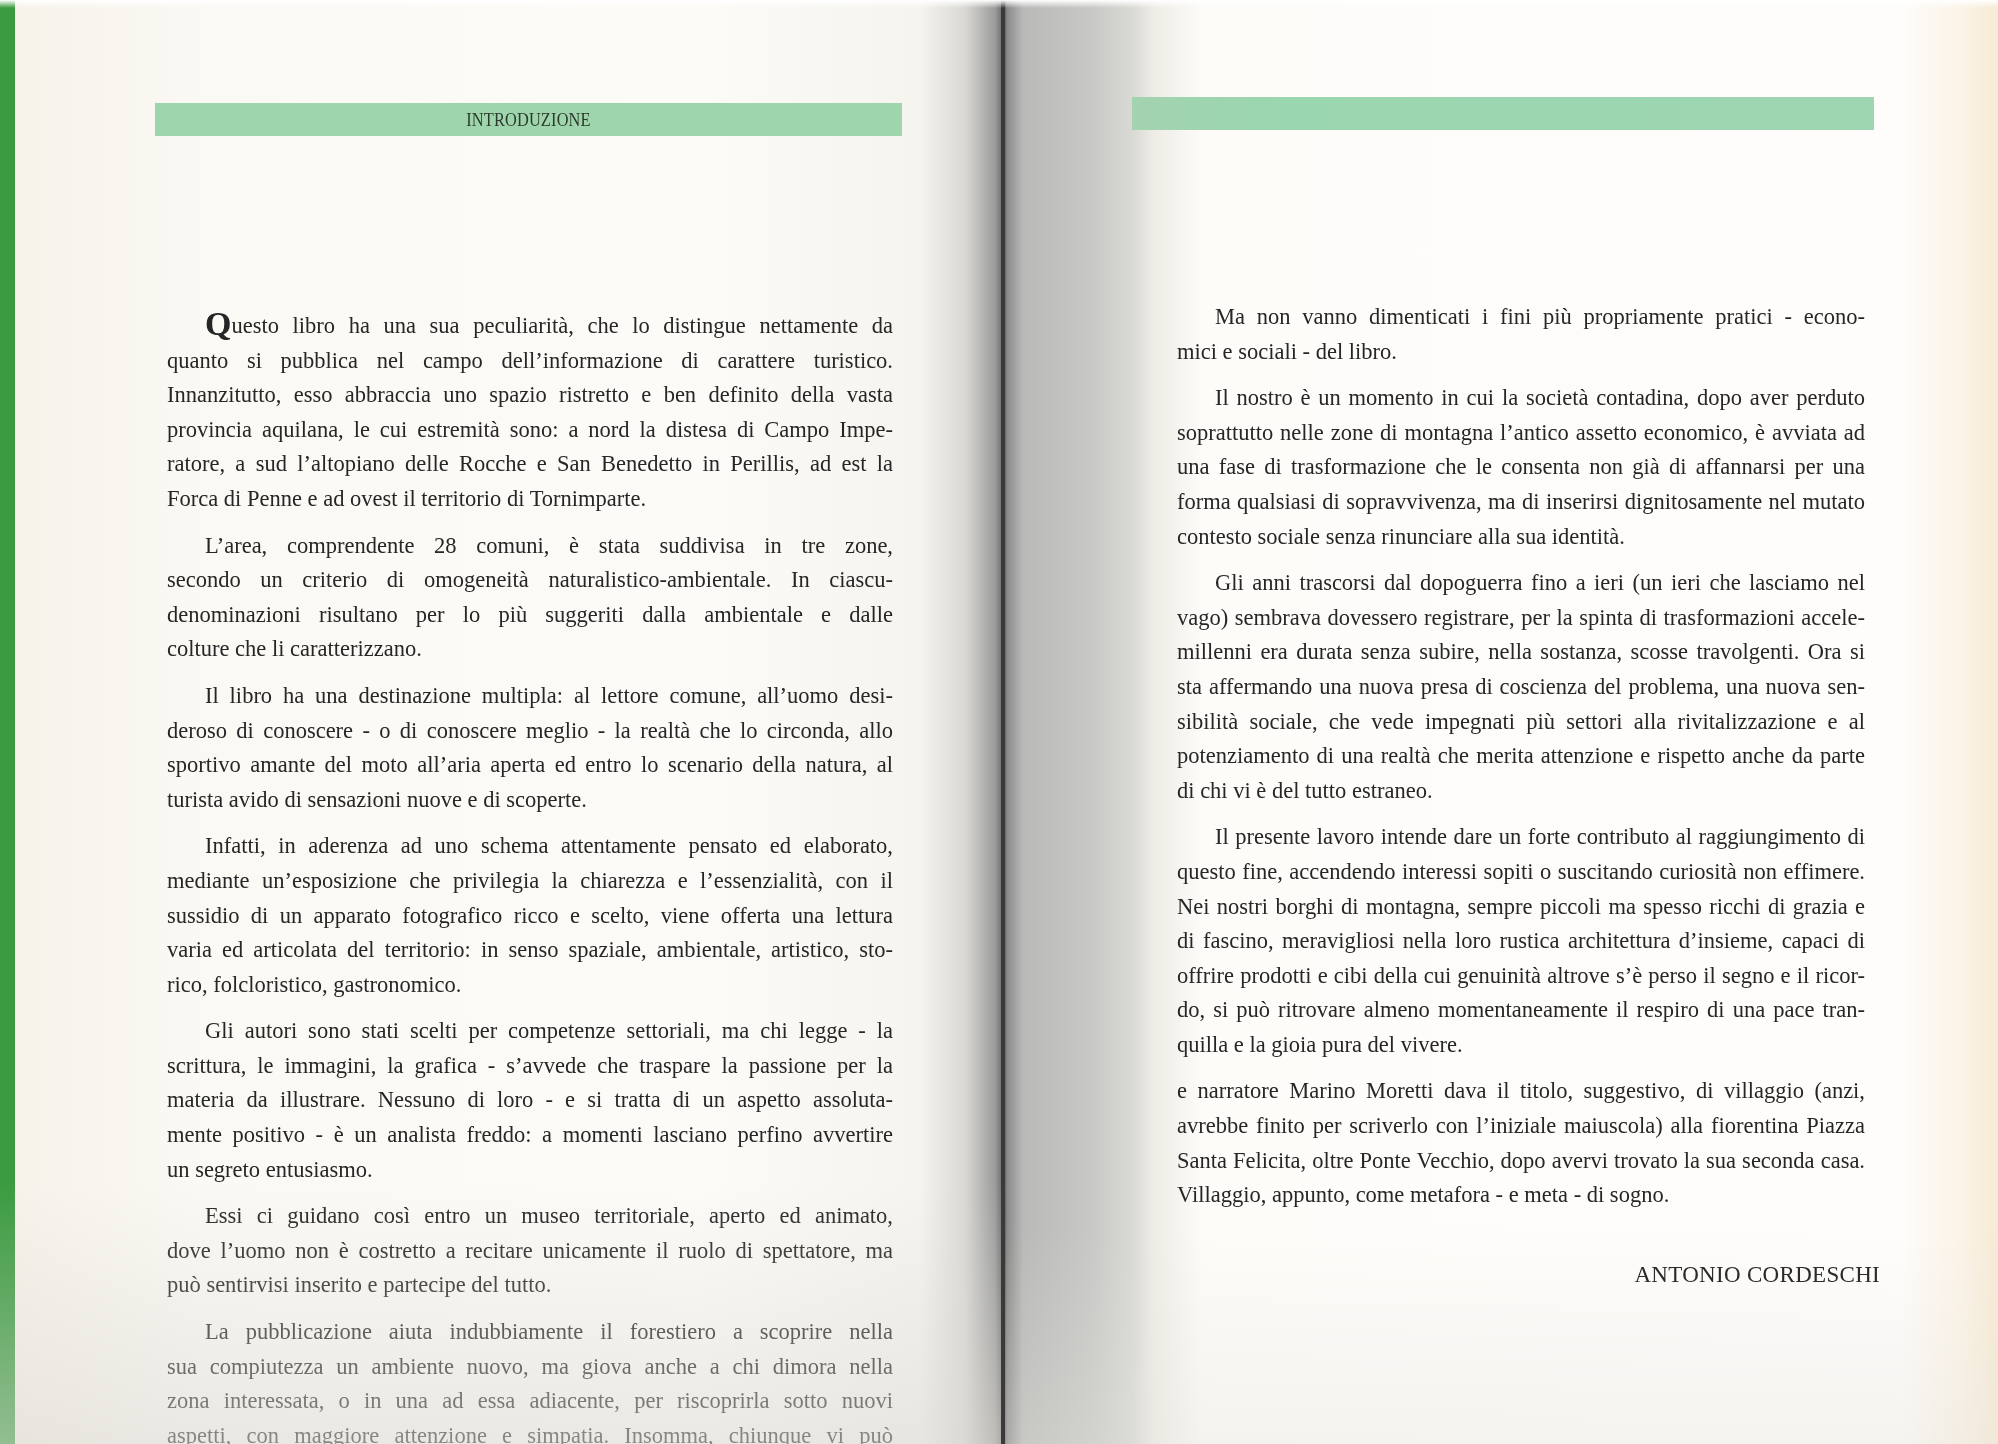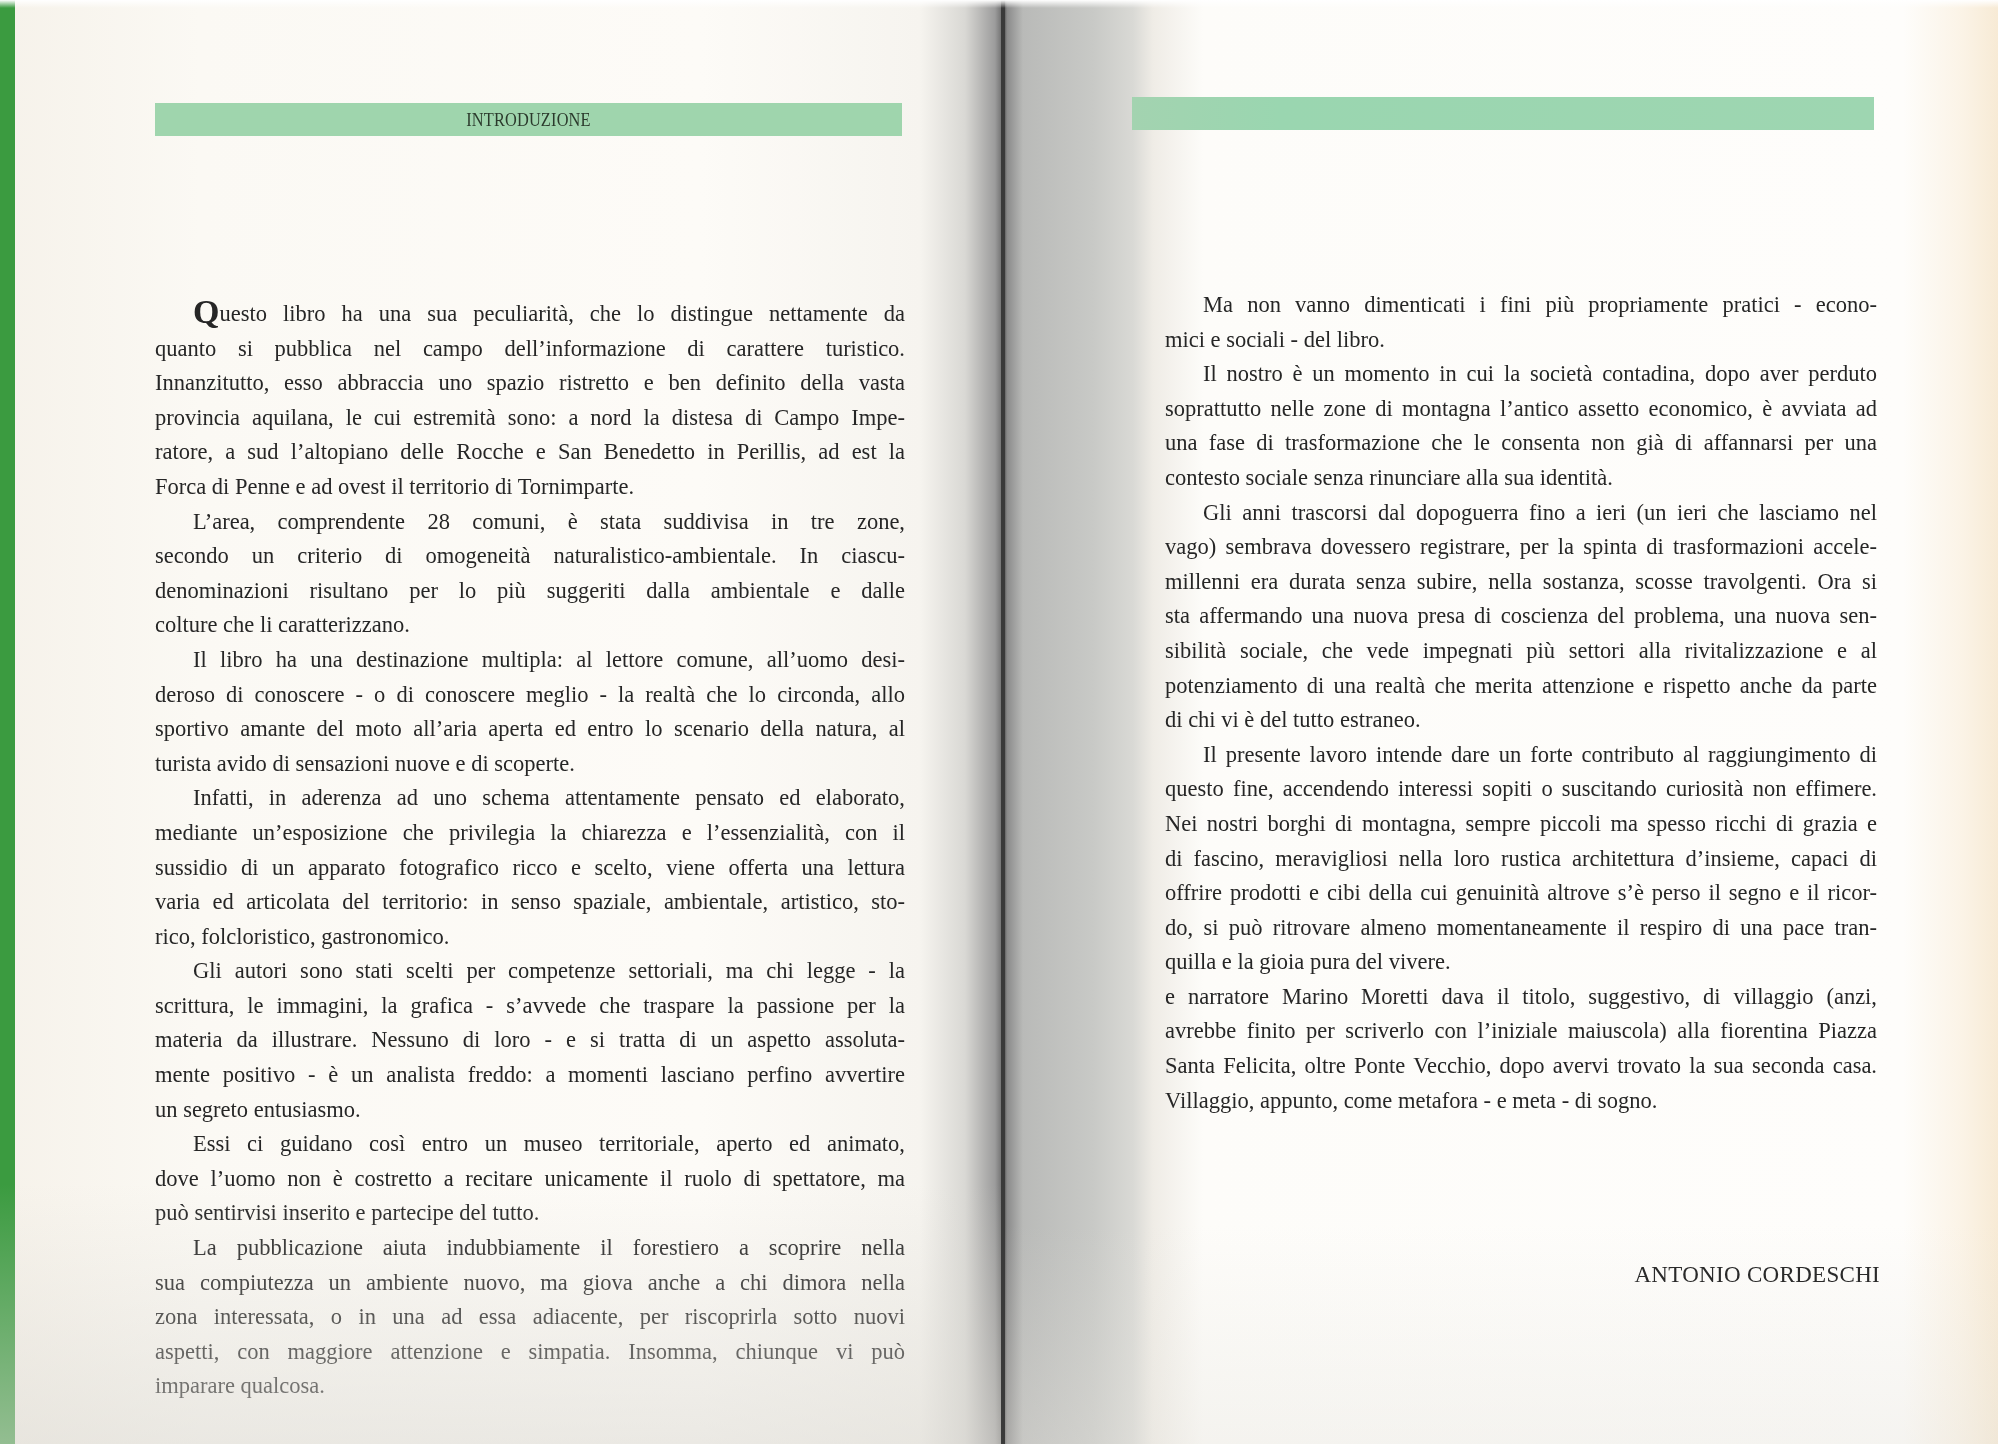--- a/index.html
+++ b/index.html
@@ -56,21 +56,21 @@
   }
   .text-col .line {
     display: block; white-space: nowrap;
     text-align: justify; text-align-last: justify;
     transform-origin: left center;
   }
   .text-col .line.last { text-align-last: left; }
   .text-col .line.indent { padding-left: 38px; }
   .col-left { left: 155px; top: 295px; width: 750px; }
   .col-right { left: 1165px; top: 288px; width: 712px; }
-  .para { margin: 0; }
+  .para { margin: 12px; }
   .para + .para { margin-top: 0; }
   .dropcap {
     font-size: 34px; font-weight: bold; line-height: 1; vertical-align: -2px;
   }
   .signature {
     position: absolute; right: 118px; top: 1262px;
     font-size: 23px; color: #2a2a2a; letter-spacing: 0.3px;
   }
   .spine-line {
     position: absolute; left: 1001px; top: 0; width: 4px; height: 1444px;
@@ -146,20 +146,21 @@
 
   <div class="text-col col-right" id="col-right">
       <div class="para">
         <span class="line indent" style="display: block;">Ma non vanno dimenticati i fini più propriamente pratici - econo-</span>
         <span class="line last" style="display: block;">mici e sociali - del libro.</span>
       </div>
       <div class="para">
         <span class="line indent" style="display: block;">Il nostro è un momento in cui la società contadina, dopo aver perduto</span>
         <span class="line" style="display: block;">soprattutto nelle zone di montagna l’antico assetto economico, è avviata ad</span>
         <span class="line" style="display: block;">una fase di trasformazione che le consenta non già di affannarsi per una</span>
+        <span class="line" style="display: block;">forma qualsiasi di sopravvivenza, ma di inserirsi dignitosamente nel mutato</span>
         <span class="line last" style="display: block;">contesto sociale senza rinunciare alla sua identità.</span>
       </div>
       <div class="para">
         <span class="line indent" style="display: block;">Gli anni trascorsi dal dopoguerra fino a ieri (un ieri che lasciamo nel</span>
         <span class="line" style="display: block;">vago) sembrava dovessero registrare, per la spinta di trasformazioni accele-</span>
         <span class="line" style="display: block;">millenni era durata senza subire, nella sostanza, scosse travolgenti. Ora si</span>
         <span class="line" style="display: block;">sta affermando una nuova presa di coscienza del problema, una nuova sen-</span>
         <span class="line" style="display: block;">sibilità sociale, che vede impegnati più settori alla rivitalizzazione e al</span>
         <span class="line" style="display: block;">potenziamento di una realtà che merita attenzione e rispetto anche da parte</span>
         <span class="line last" style="display: block;">di chi vi è del tutto estraneo.</span>

